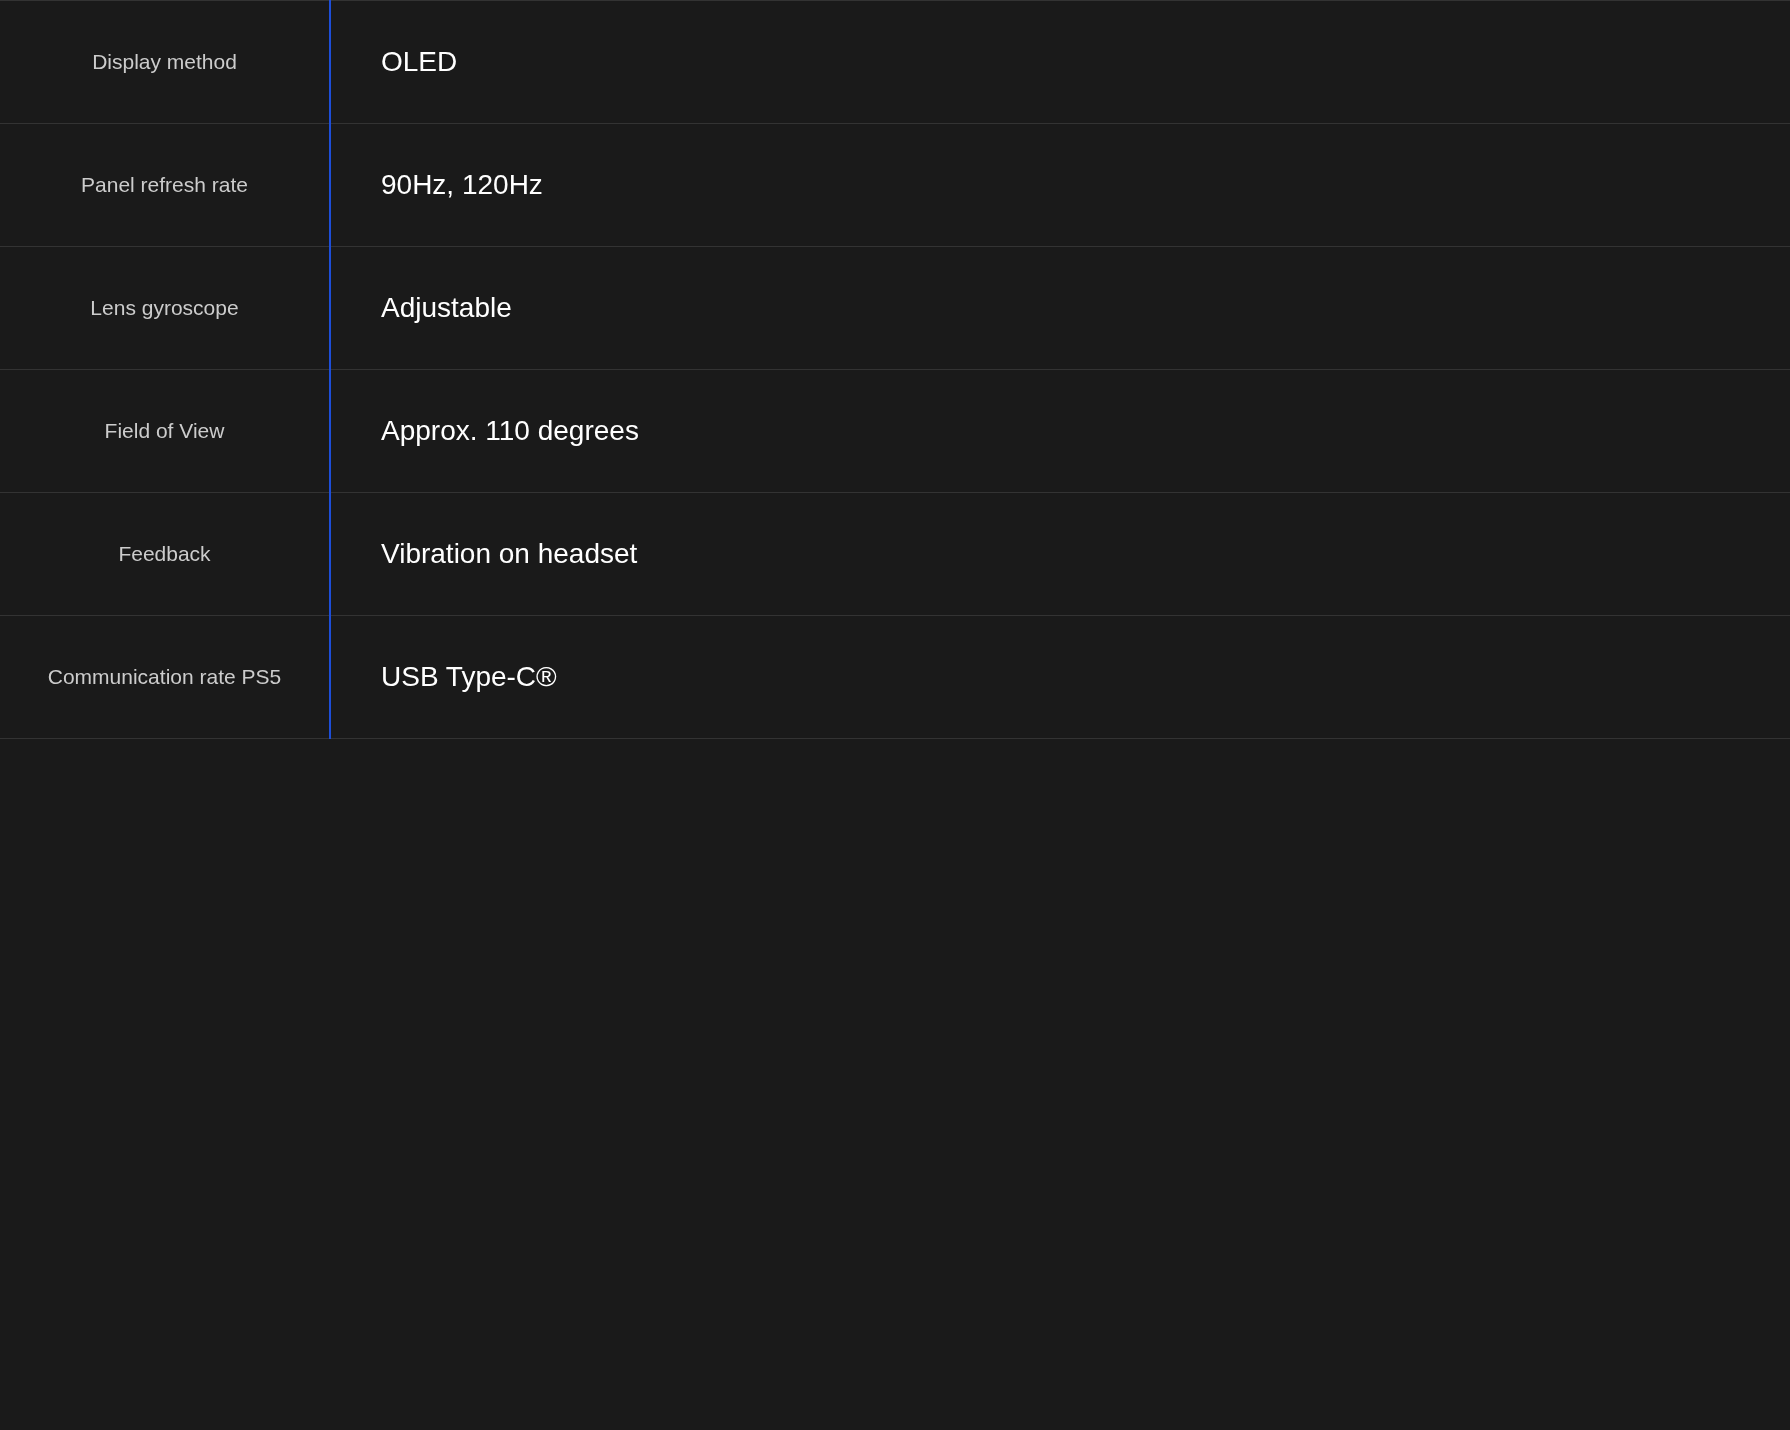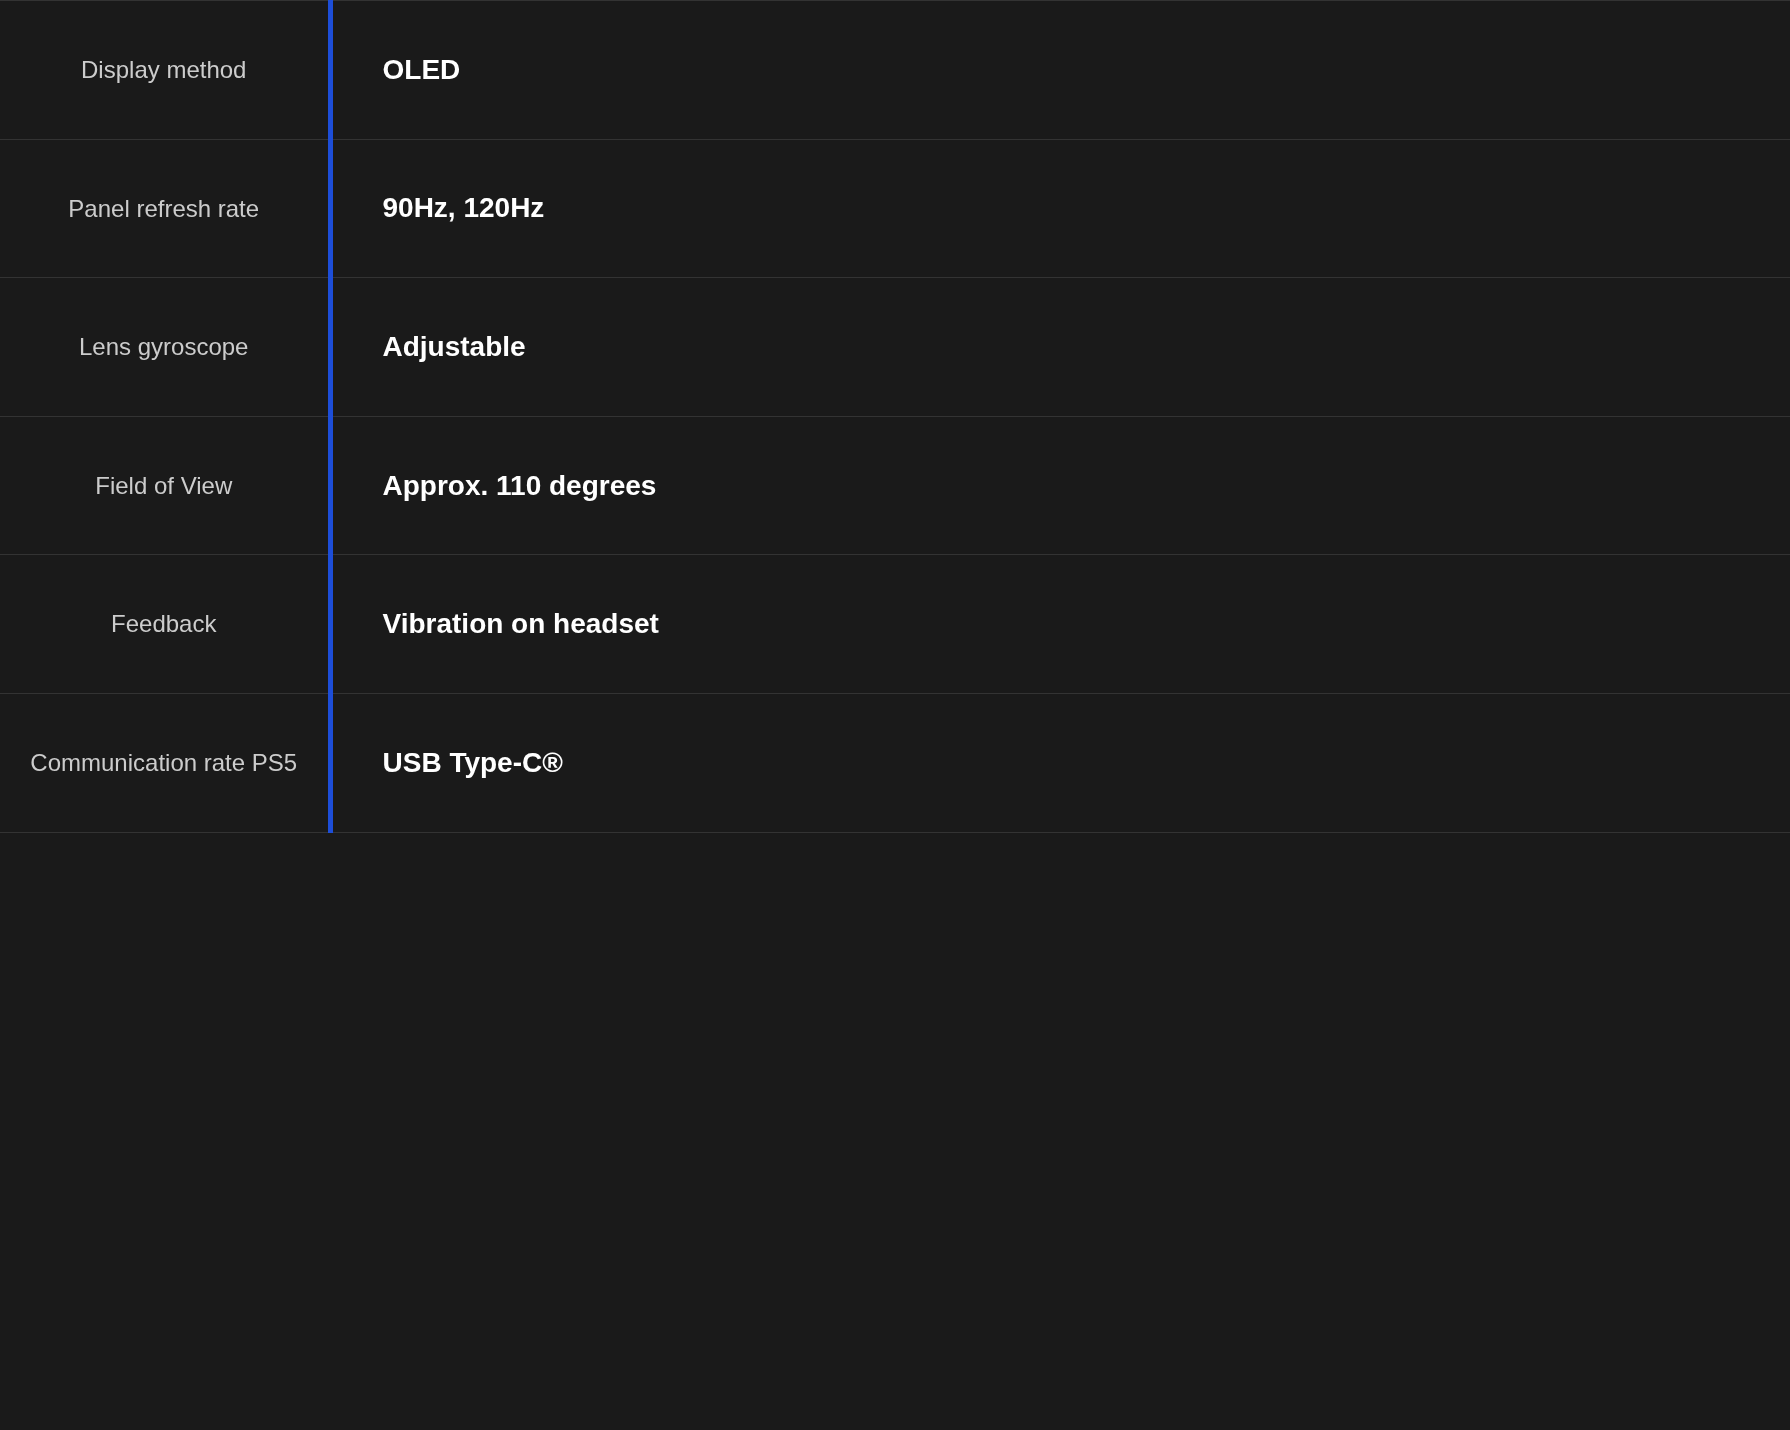--- a/index.html
+++ b/index.html
@@ -24,35 +24,35 @@
     .specs-table tr {
       border-bottom: 1px solid #333333;
     }
 
     .specs-table tr:first-child {
       border-top: 1px solid #333333;
     }
 
     .spec-label {
       width: 330px;
-      padding: 52px 30px;
+      padding: 40px 30px;
       text-align: center;
       color: #cccccc;
-      font-size: 24px;
+      font-size: 21px;
       font-weight: 400;
       vertical-align: middle;
-      border-right: 5px solid #1d4ed8;
+      border-right: 2px solid #1d4ed8;
       line-height: 1.4;
     }
 
     .spec-value {
       padding: 40px 50px;
       color: #ffffff;
       font-size: 28px;
-      font-weight: 700;
+      font-weight: 400;
       vertical-align: middle;
       line-height: 1.5;
     }
   </style>
 </head>
 <body>
 
 <table class="specs-table">
   <tbody id="specs-tbody">
   <tr>

